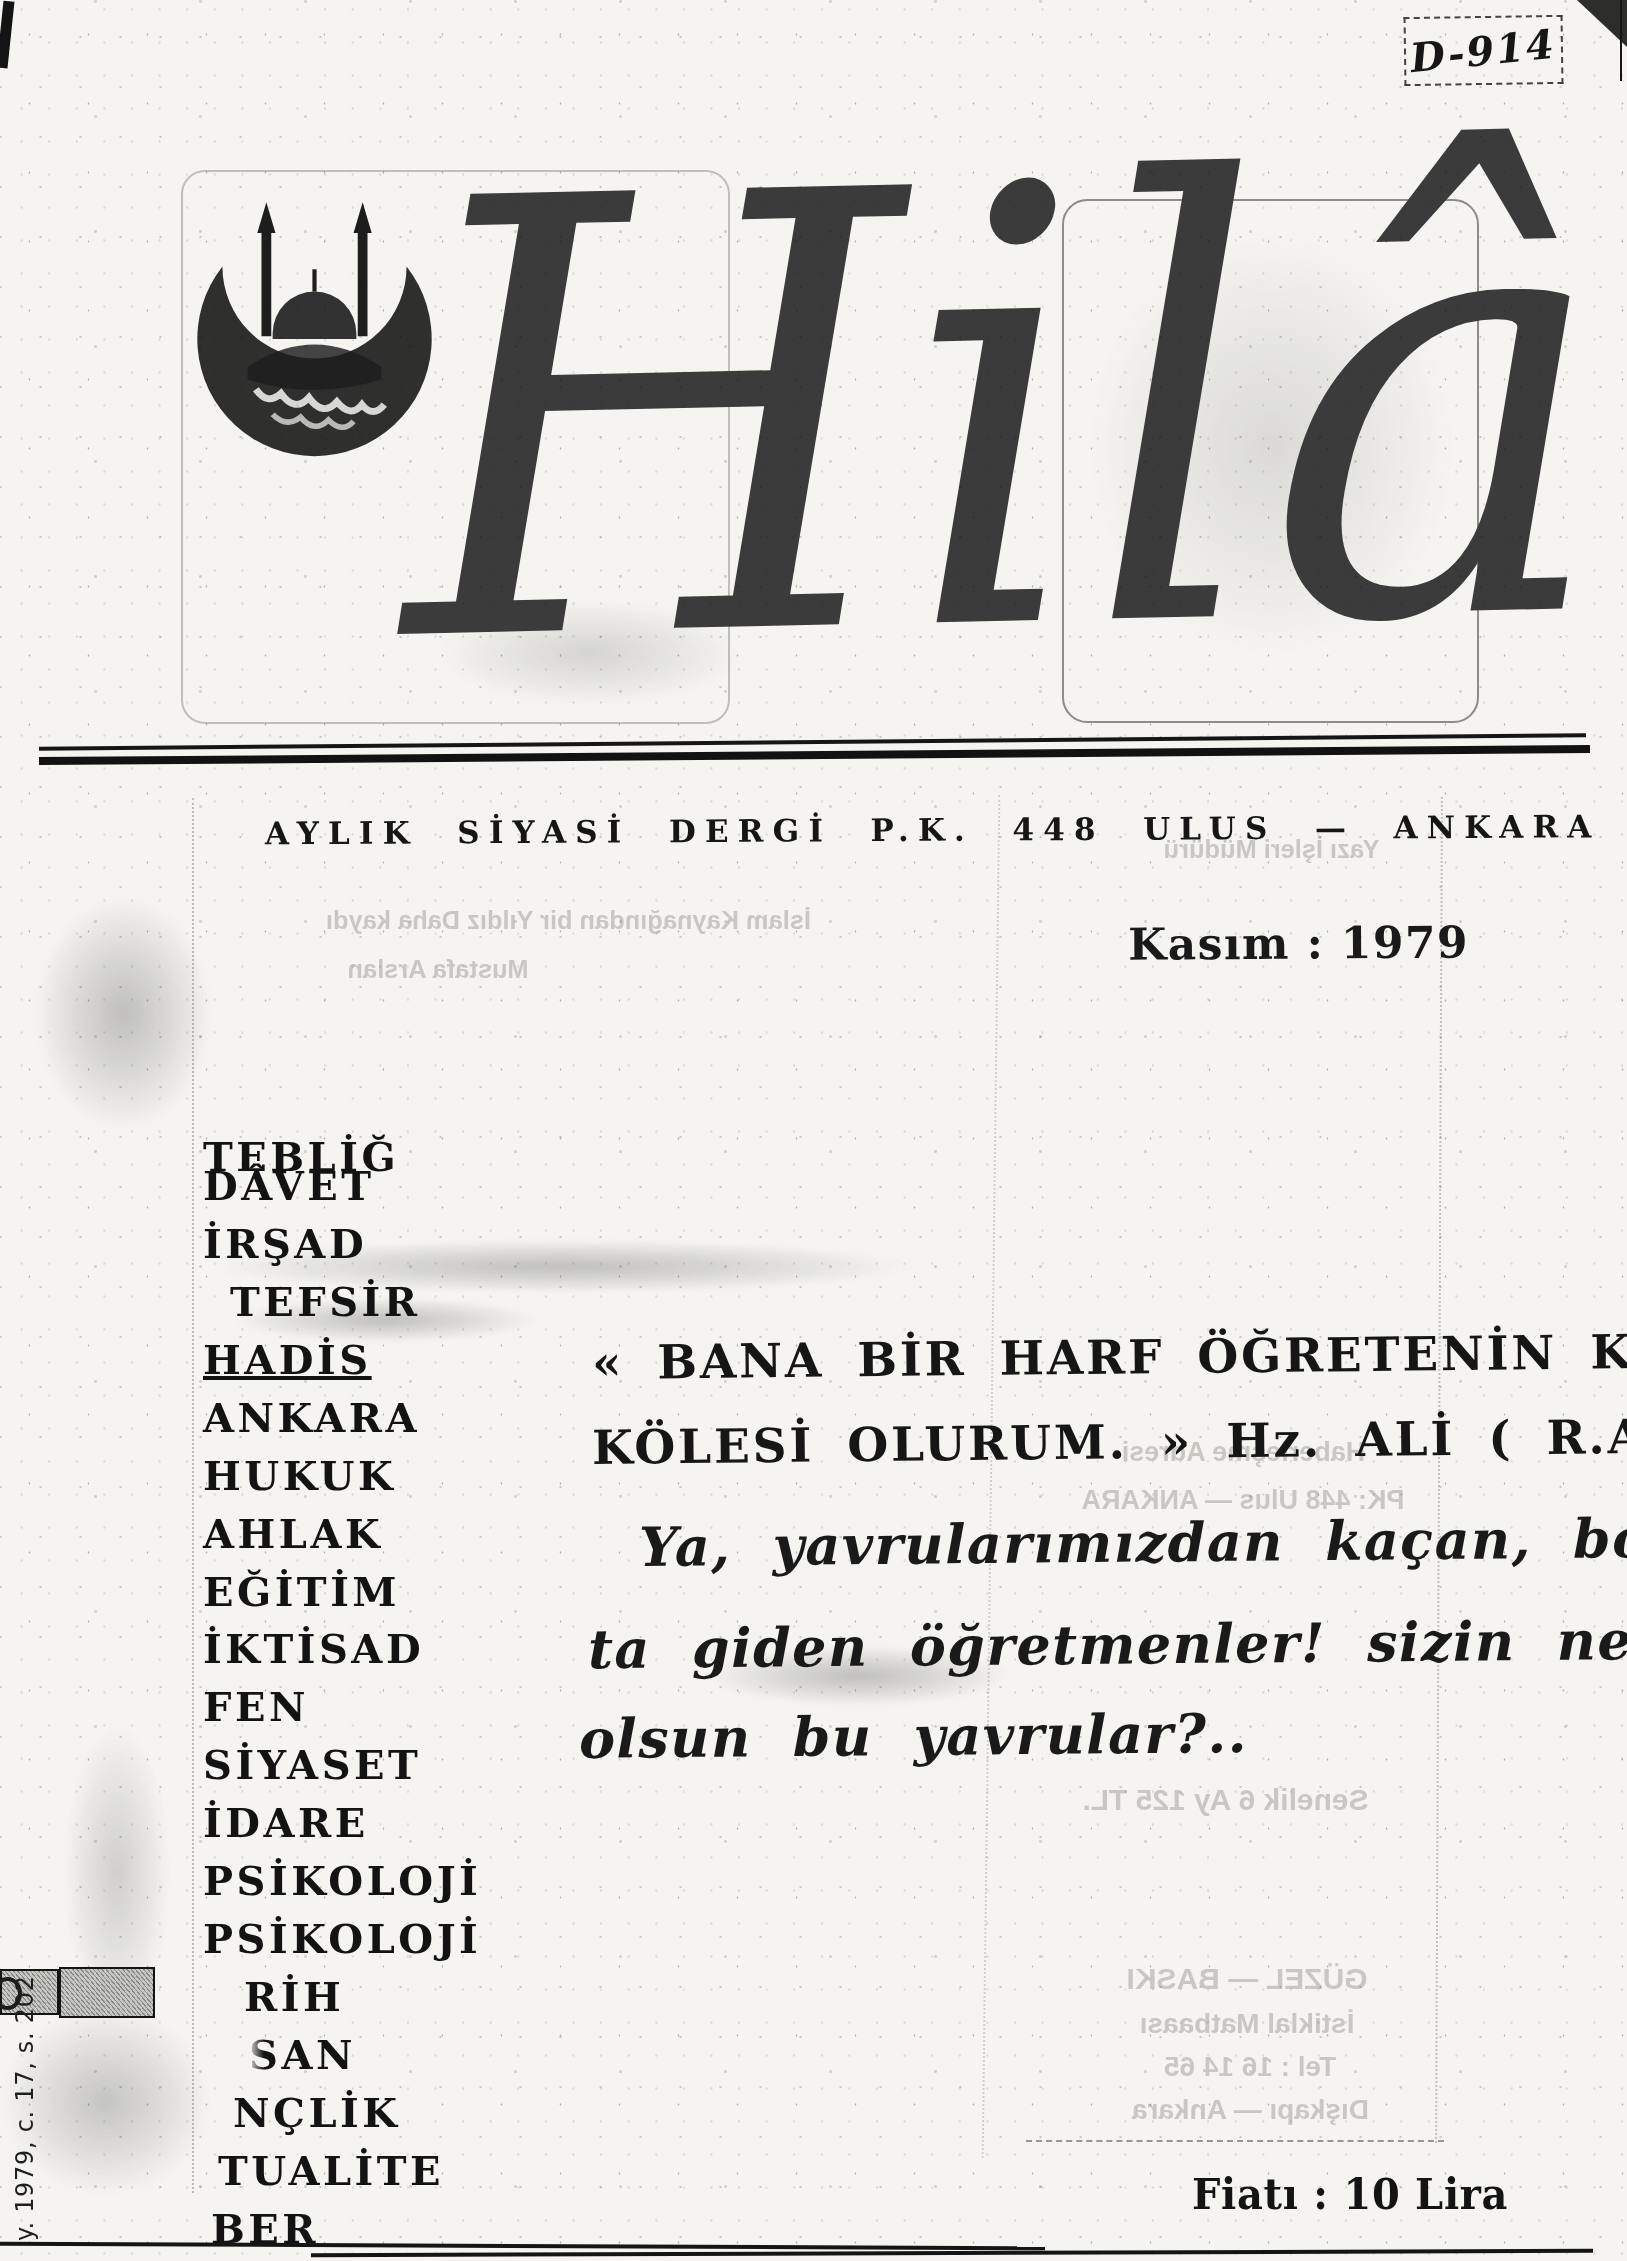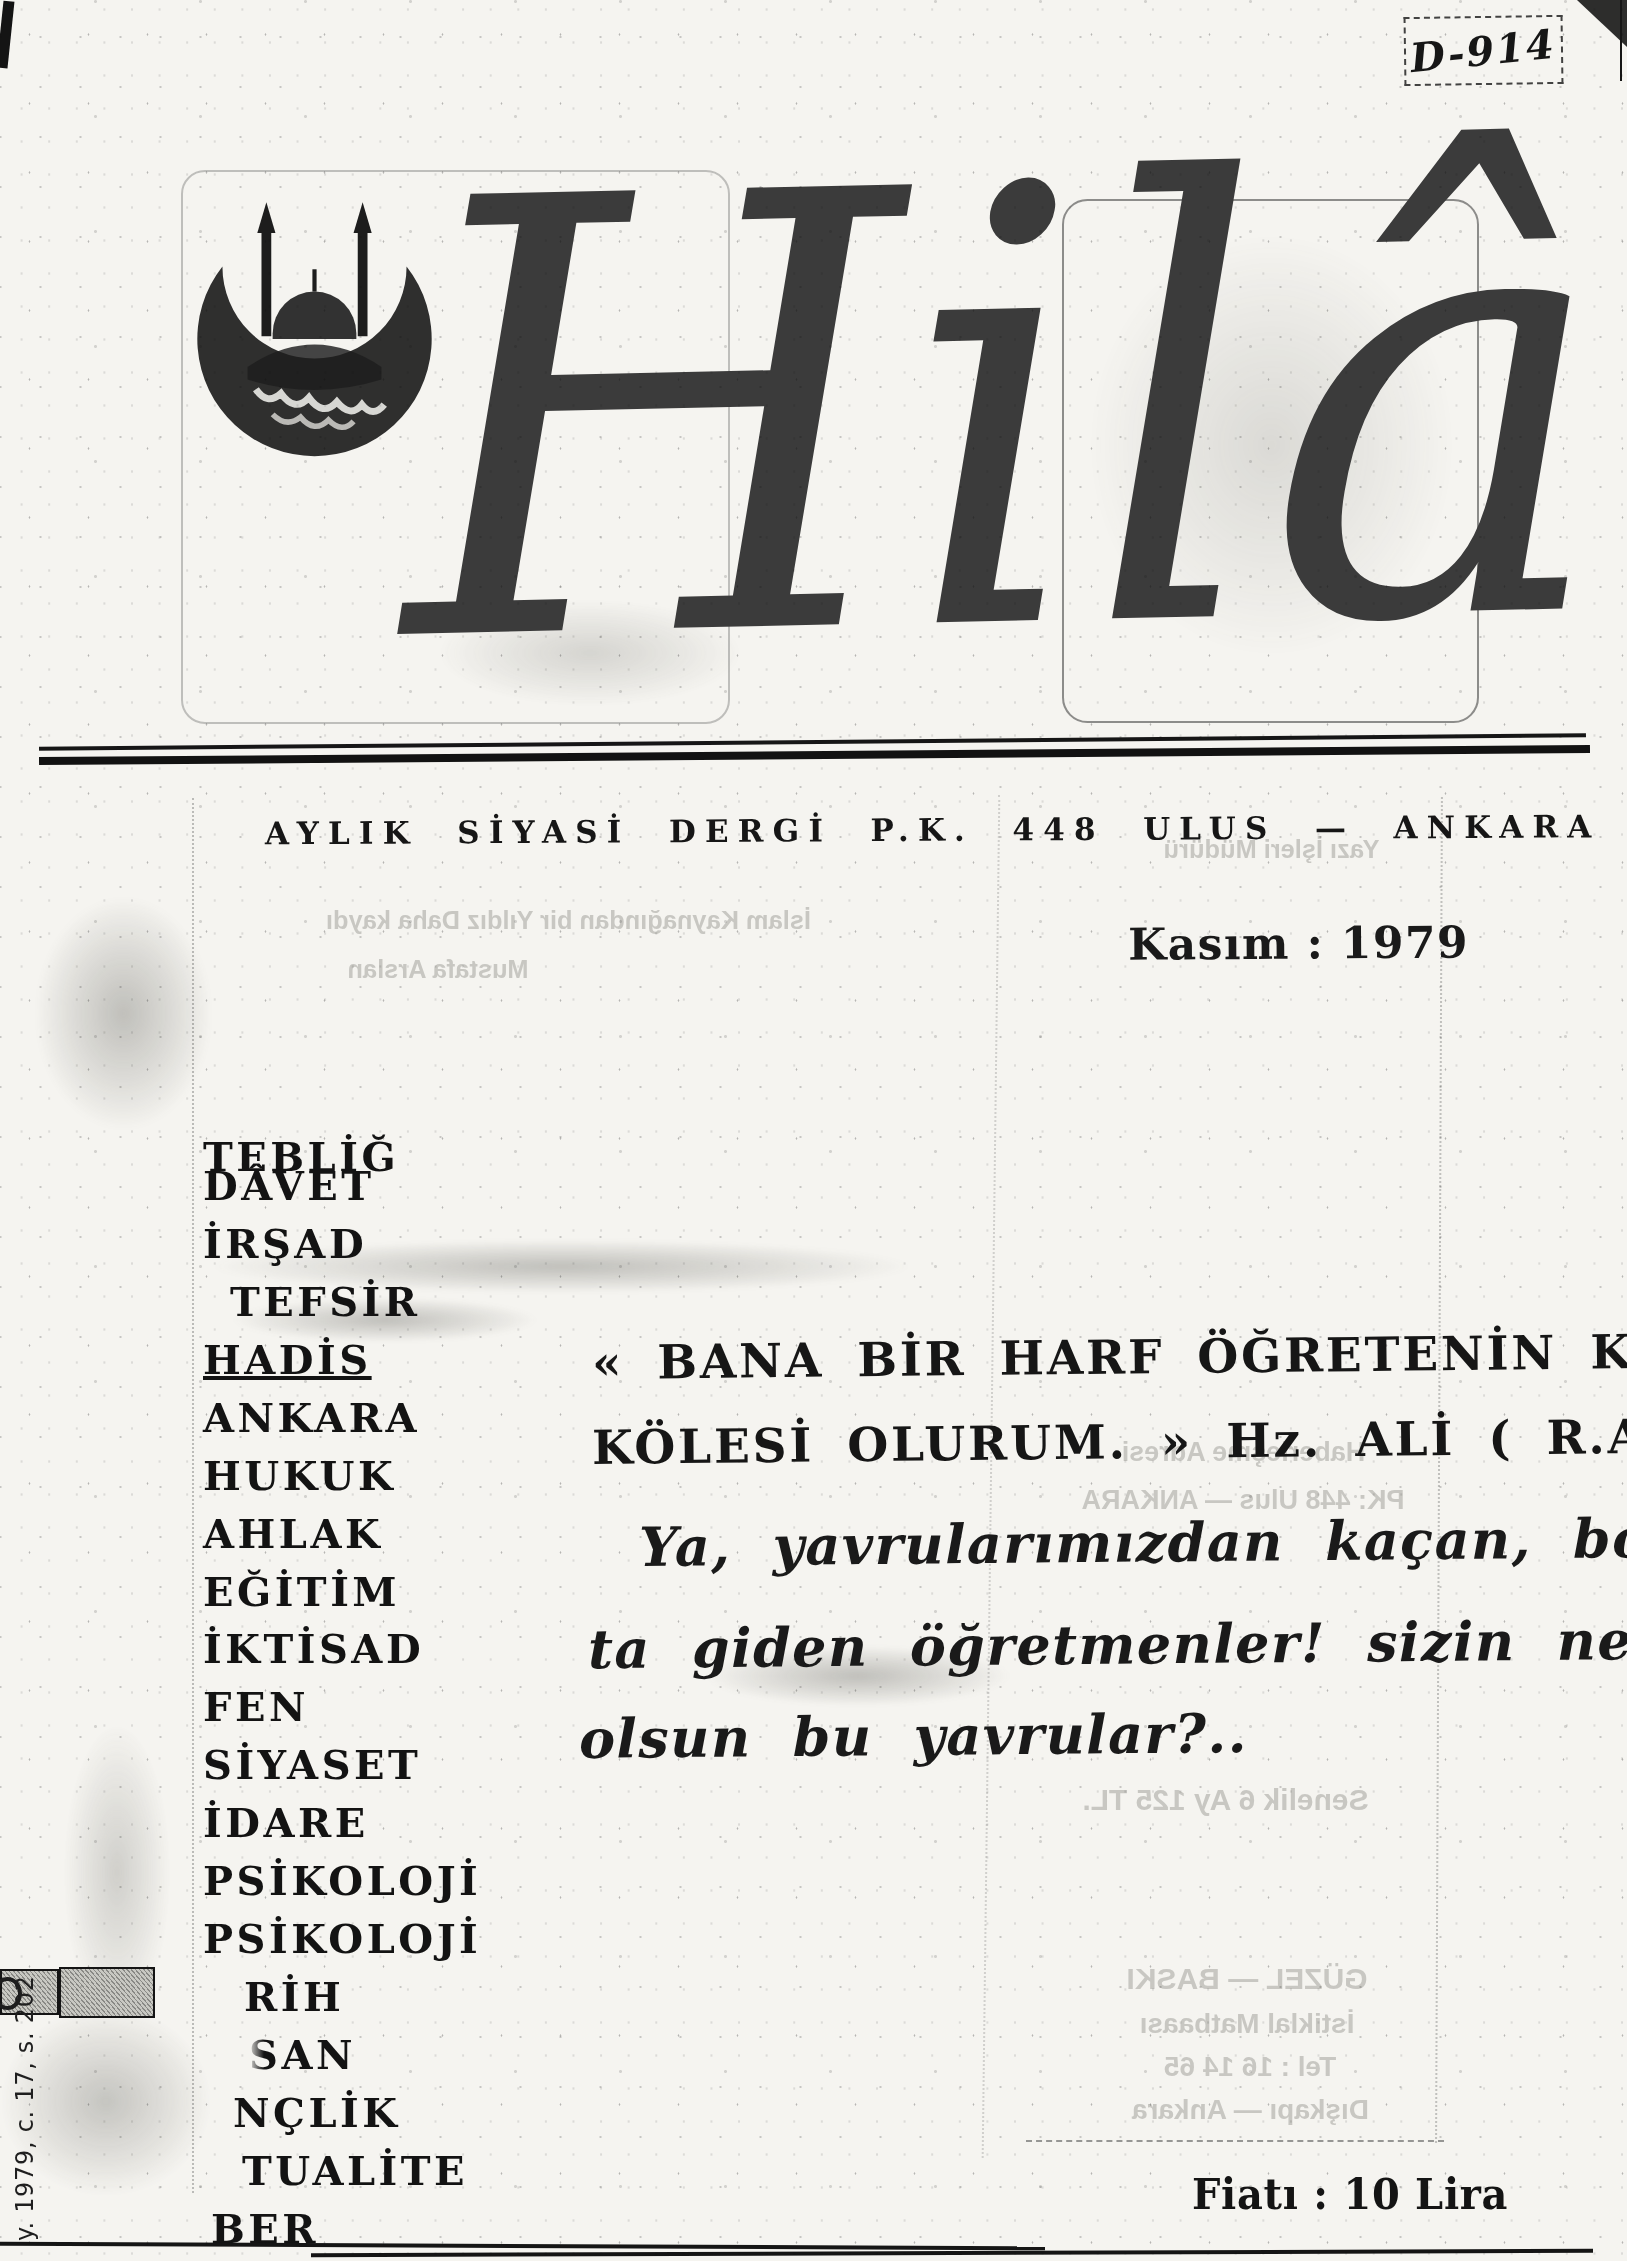--- a/index.html
+++ b/index.html
@@ -129,21 +129,21 @@
   <div class="topic" style="left:203px;top:1568px;text-align:center;">EĞİTİM</div>
   <div class="topic" style="left:203px;top:1625px;">İKTİSAD</div>
   <div class="topic" style="left:203px;top:1683px;">FEN</div>
   <div class="topic" style="left:203px;top:1741px;">SİYASET</div>
   <div class="topic" style="left:203px;top:1799px;">İDARE</div>
   <div class="topic" style="left:203px;top:1857px;">PSİKOLOJİ</div>
   <div class="topic" style="left:203px;top:1915px;">PSİKOLOJİ</div>
   <div class="topic" style="left:244px;top:1973px;">RİH</div>
   <div class="topic" style="left:249px;top:2031px;">SAN</div>
   <div class="topic" style="left:233px;top:2089px;">NÇLİK</div>
-  <div class="topic" style="left:218px;top:2147px;margin-left:24px;">TUALİTE</div>
+  <div class="topic" style="left:218px;top:2147px;">TUALİTE</div>
   <div class="topic" style="left:211px;top:2205px;">BER</div>
   <div class="topic-fade" style="left:240px;top:2029px;width:24px;height:47px;"></div>
 
   <div class="qcaps" style="left:592px;top:1329px;">« BANA BİR HARF ÖĞRETENİN KULU</div>
   <div class="qcaps" style="left:592px;top:1414px;">KÖLESİ OLURUM. » Hz. ALİ ( R.A. )</div>
   <div class="qscript" style="left:639px;top:1510px;">Ya, yavrularımızdan kaçan, boyko-</div>
   <div class="qscript" style="left:588px;top:1612px;">ta giden öğretmenler! sizin neyiniz</div>
   <div class="qscript" style="left:579px;top:1704px;">olsun bu yavrular?..</div>
 
   <div class="abs price">Fiatı : 10 Lira</div>

